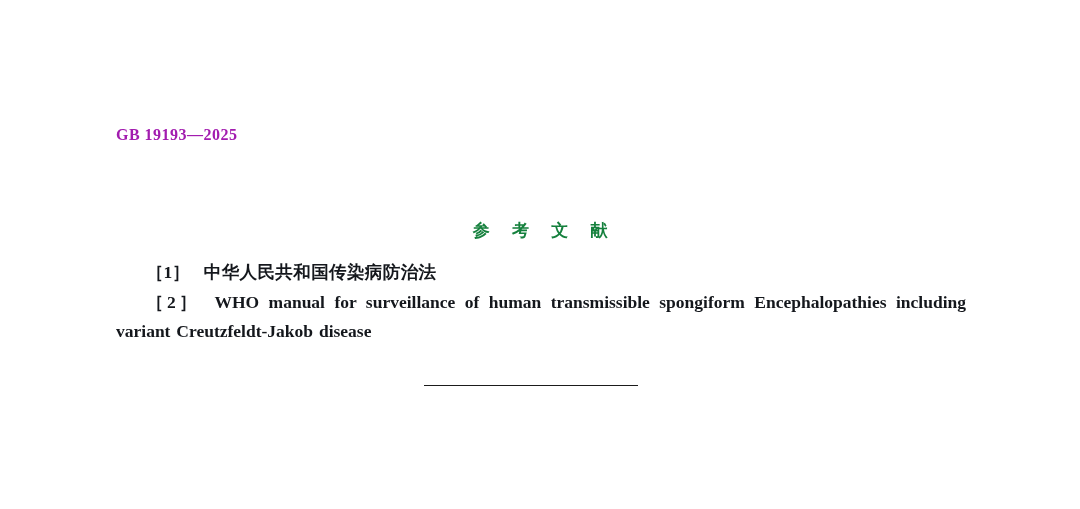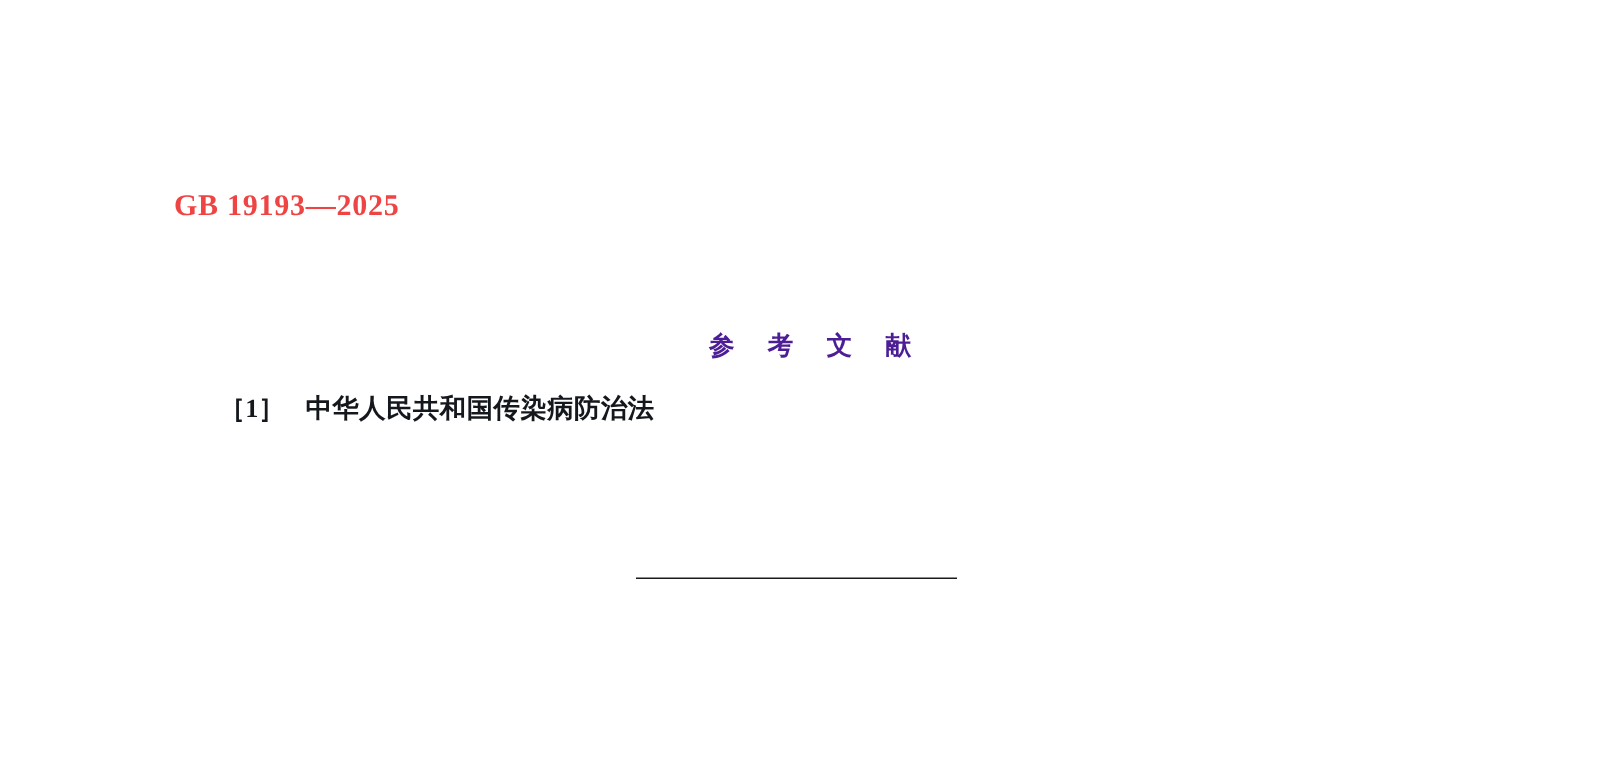--- a/index.html
+++ b/index.html
@@ -18,38 +18,38 @@
     position: relative;
     width: 1080px;
     height: 509px;
     box-sizing: border-box;
   }
   .header-code {
     position: absolute;
     left: 116px;
     top: 126px;
     font-family: "Liberation Serif", serif;
-    font-size: 20px;
+    font-size: 16px;
     font-weight: bold;
     letter-spacing: 0.5px;
-    color: #ef4444;
+    color: #a21caf;
     white-space: nowrap;
   }
   .section-title {
     position: absolute;
     left: 0;
     right: 0;
     top: 219px;
     text-align: center;
     font-family: "Liberation Serif", serif;
     font-size: 17px;
     font-weight: bold;
     letter-spacing: 9px;
     text-indent: 9px;
-    color: #4c1d95;
+    color: #15803d;
   }
   .ref-list {
     position: absolute;
     left: 116px;
     top: 258px;
     width: 850px;
   }
   .ref-item {
     font-family: "Liberation Serif", serif;
     font-size: 17.5px;
@@ -90,18 +90,21 @@
   <div class="header-code">GB 19193—2025</div>
 
   <div class="section-title">参 考 文 献</div>
 
   <div class="ref-list">
 
     <p class="ref-item">
       <span class="marker">［1］</span><span class="gap"></span><span class="ref-cn">中华人民共和国传染病防治法</span>
     </p>
 
+    <p class="ref-item">
+      <span class="marker">［2］</span><span class="gap"></span><span class="ref-en">WHO manual for surveillance of human transmissible spongiform Encephalopathies including variant Creutzfeldt-Jakob disease</span>
+    </p>
 
   </div>
 
   <div class="rule"></div>
 
 </div>
 
 </body></html>

